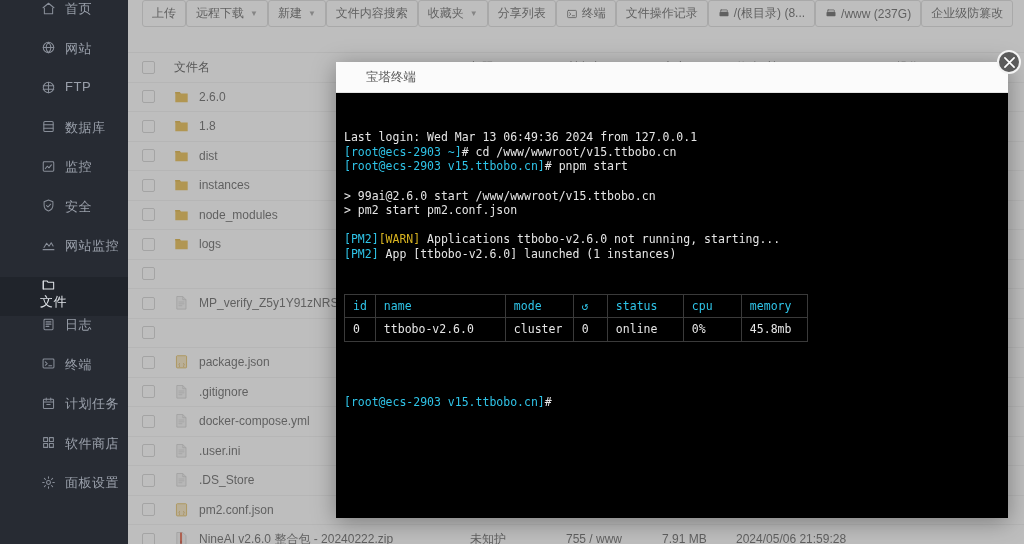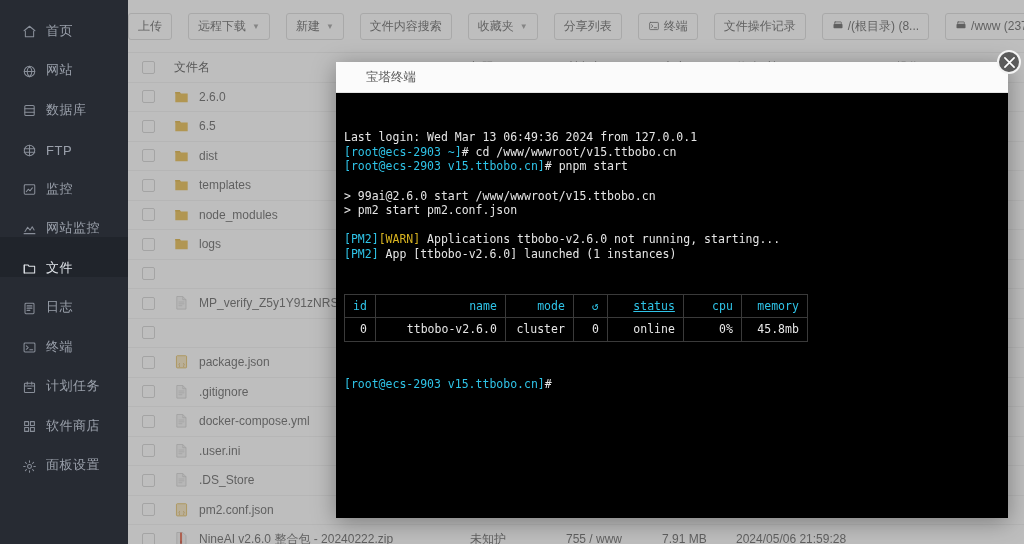--- a/index.html
+++ b/index.html
@@ -14,30 +14,31 @@
   
   #sidebar {
     position: absolute; left: 0; top: 0;
     width: 128px; height: 544px;
     background: #272b33;
     z-index: 5;
   }
   .side-item {
     position: relative;
     height: 39.5px;
-    display: flex; align-items: flex-end;
-    padding-left: 21px;
+    display: flex; align-items: flex-start;
+    padding-left: 40px;
     color: #9aa0ab;
     font-size: 13px;
     letter-spacing: .5px;
     cursor: pointer;
   }
   .side-item.active {
     background: #20242b;
     color: #dfe3e8;
+    flex-direction: column;
   }
   .side-item .ic {
     width: 16px; height: 16px;
     margin-right: 9px;
     display: inline-flex; align-items: center; justify-content: center;
     flex: 0 0 16px;
     opacity: .85;
   }
   .side-item .ic svg { width: 15px; height: 15px; display:block; }
   .side-item.active .ic { opacity: 1; }
@@ -46,22 +47,23 @@
   
   #main {
     position: absolute; left: 128px; top: 0;
     width: 896px; height: 544px;
     background: #ffffff;
   }
   #toolbar {
     position: absolute; left: 0; top: 0;
     width: 896px; height: 53px;
     background: #fff;
-    display: flex; align-items: center;
-    gap: 16px;
+    display: flex; 
+    padding-left: 14px;
+    gap: 0;
     border-bottom: 1px solid #eee;
   }
   .tb-btn {
     height: 27px;
     border: 1px solid #d9d9d9;
     border-radius: 3px;
     background: #fff;
     color: #555;
     font-size: 12px;
     display: inline-flex; align-items: center;
@@ -165,30 +167,30 @@
   
   #pm2table {
     margin-top: 3px;
     border-collapse: collapse;
     font-family: "DejaVu Sans Mono", "Liberation Mono", monospace;
     font-size: 11.5px;
   }
   #pm2table td, #pm2table th {
     border: 1px solid #3a3a3a;
     padding: 4px 8px;
-    text-align: right;
+    text-align: left;
     font-weight: normal;
   }
   #pm2table th { color: #2fc4e8; }
   #pm2table td { color: #e6e6e6; }
   .pm2-w-id    { width: 26px; }
   .pm2-w-name  { width: 130px; }
   .pm2-w-mode  { width: 68px; }
   .pm2-w-restart { width: 34px; }
-  .pm2-w-status{ width: 76px; text-decoration: underline; }
+  .pm2-w-status{ width: 76px; }
   .pm2-w-cpu   { width: 58px; }
   .pm2-w-mem   { width: 66px; margin-left: 8px; }
 </style>
 </head>
 <body>
 
 <div id="root">
 
   <nav id="sidebar">
     <div id="sidebar-items">
@@ -206,43 +208,52 @@
             <svg viewBox="0 0 16 16" fill="none" stroke="currentColor" stroke-width="1.1" stroke-linecap="round" stroke-linejoin="round">
               <circle cx="8" cy="8" r="5.6"></circle>
               <path d="M2.4 8h11.2M8 2.4c1.7 1.8 2.5 3.6 2.5 5.6S9.7 12.2 8 13.6C6.3 12.2 5.5 10 5.5 8S6.3 4.2 8 2.4z"></path>
             </svg>
           </span>
           <span class="side-label">网站</span>
         </div>
         <div class="side-item">
           <span class="ic">
             <svg viewBox="0 0 16 16" fill="none" stroke="currentColor" stroke-width="1.1" stroke-linecap="round" stroke-linejoin="round">
+              <circle cx="8" cy="8" r="5.6"></circle>
+              <path d="M2.4 6.2h11.2M2.4 9.8h11.2M8 2.4v11.2"></path>
+            </svg>
+          </span>
+          <span class="side-label">FTP</span>
+        </div>
+        <div class="side-item">
+          <span class="ic">
+            <svg viewBox="0 0 16 16" fill="none" stroke="currentColor" stroke-width="1.1" stroke-linecap="round" stroke-linejoin="round">
               <rect x="3" y="2.6" width="10" height="10.8" rx="1.2"></rect>
               <path d="M3 6.2h10M3 9.8h10"></path>
             </svg>
           </span>
           <span class="side-label">数据库</span>
         </div>
         <div class="side-item">
           <span class="ic">
             <svg viewBox="0 0 16 16" fill="none" stroke="currentColor" stroke-width="1.1" stroke-linecap="round" stroke-linejoin="round">
-              <circle cx="8" cy="8" r="5.6"></circle>
-              <path d="M2.4 6.2h11.2M2.4 9.8h11.2M8 2.4v11.2"></path>
-            </svg>
-          </span>
-          <span class="side-label">FTP</span>
-        </div>
-        <div class="side-item">
-          <span class="ic">
-            <svg viewBox="0 0 16 16" fill="none" stroke="currentColor" stroke-width="1.1" stroke-linecap="round" stroke-linejoin="round">
               <rect x="2.4" y="3" width="11.2" height="10" rx="1"></rect>
               <path d="M4.6 10.3l2.1-2.6 1.8 1.7 2.6-3.2"></path>
             </svg>
           </span>
           <span class="side-label">监控</span>
+        </div>
+        <div class="side-item">
+          <span class="ic">
+            <svg viewBox="0 0 16 16" fill="none" stroke="currentColor" stroke-width="1.1" stroke-linecap="round" stroke-linejoin="round">
+              <path d="M8 2.2 3.3 4.1v3.7c0 3 2 5.2 4.7 6 2.7-.8 4.7-3 4.7-6V4.1L8 2.2z"></path>
+              <path d="M5.9 8.1l1.5 1.5 2.9-3"></path>
+            </svg>
+          </span>
+          <span class="side-label">安全</span>
         </div>
         <div class="side-item">
           <span class="ic">
             <svg viewBox="0 0 16 16" fill="none" stroke="currentColor" stroke-width="1.1" stroke-linecap="round" stroke-linejoin="round">
               <path d="M2.2 12.4h11.6"></path>
               <path d="M3.2 10.2 6 5.6l2.6 3.1 2.3-3.6 2 3.4"></path>
             </svg>
           </span>
           <span class="side-label">网站监控</span>
         </div>
@@ -393,21 +404,21 @@
           </div>
           <div class="frow">
             <span class="cb"></span>
             <span class="fname">
               <span class="ficon">
                 <svg viewBox="0 0 16 17">
                   <path d="M1.4 3.1h4.6l1.3 1.7h7.3v9.4H1.4z" fill="#e8b73b"></path>
                   <path d="M1.4 3.1h4.6l1.3 1.7H1.4z" fill="#d9a92c"></path>
                 </svg>
               </span>
-              <span>6.5</span>
+              <span>1.8</span>
             </span>
             <span class="col-perm"></span>
             <span class="col-owner"></span>
             <span class="col-size"></span>
             <span class="col-time"></span>
           </div>
           <div class="frow">
             <span class="cb"></span>
             <span class="fname">
               <span class="ficon">
@@ -425,21 +436,21 @@
           </div>
           <div class="frow">
             <span class="cb"></span>
             <span class="fname">
               <span class="ficon">
                 <svg viewBox="0 0 16 17">
                   <path d="M1.4 3.1h4.6l1.3 1.7h7.3v9.4H1.4z" fill="#e8b73b"></path>
                   <path d="M1.4 3.1h4.6l1.3 1.7H1.4z" fill="#d9a92c"></path>
                 </svg>
               </span>
-              <span>templates</span>
+              <span>instances</span>
             </span>
             <span class="col-perm"></span>
             <span class="col-owner"></span>
             <span class="col-size"></span>
             <span class="col-time"></span>
           </div>
           <div class="frow">
             <span class="cb"></span>
             <span class="fname">
               <span class="ficon">
@@ -633,17 +644,17 @@
     </div>
     <div id="modal-header">
       <span>宝塔终端</span>
     </div>
     <div id="term">
       <div id="term-lines"><div class="tline"><span class="c-white">Last login: Wed Mar 13 06:49:36 2024 from 127.0.0.1</span></div><div class="tline"><span class="c-cyan">[root@ecs-2903 ~]</span><span class="c-white"># cd /www/wwwroot/v15.ttbobo.cn</span></div><div class="tline"><span class="c-cyan">[root@ecs-2903 v15.ttbobo.cn]</span><span class="c-white"># pnpm start</span></div><div class="tline">&nbsp;</div><div class="tline"><span class="c-white">&gt; 99ai@2.6.0 start /www/wwwroot/v15.ttbobo.cn</span></div><div class="tline"><span class="c-white">&gt; pm2 start pm2.conf.json</span></div><div class="tline">&nbsp;</div><div class="tline"><span class="c-cyan">[PM2]</span><span class="c-yellow">[WARN]</span><span class="c-white"> Applications ttbobo-v2.6.0 not running, starting...</span></div><div class="tline"><span class="c-cyan">[PM2]</span><span class="c-white"> App [ttbobo-v2.6.0] launched (1 instances)</span></div></div>
       <table id="pm2table">
         <thead><tr id="pm2-head"><th class="pm2-w-id">id</th><th class="pm2-w-name">name</th><th class="pm2-w-mode">mode</th><th class="pm2-w-restart">↺</th><th class="pm2-w-status">status</th><th class="pm2-w-cpu">cpu</th><th class="pm2-w-mem">memory</th></tr></thead>
         <tbody id="pm2-body"><tr><td class="c-cyan">0</td><td class="c-white">ttbobo-v2.6.0</td><td class="c-blue">cluster</td><td class="c-white">0</td><td class="c-green">online</td><td class="c-white">0%</td><td class="c-white">45.8mb</td></tr></tbody>
       </table>
-      <div id="term-prompt" style="margin-top:6px;"><span class="c-cyan">[root@ecs-2903 v15.ttbobo.cn]</span><span class="c-white">#</span></div>
+      <div id="term-prompt" style="margin-top:24px;"><span class="c-cyan">[root@ecs-2903 v15.ttbobo.cn]</span><span class="c-white">#</span></div>
     </div>
   </div>
 
 </div>
 
 </body></html>

